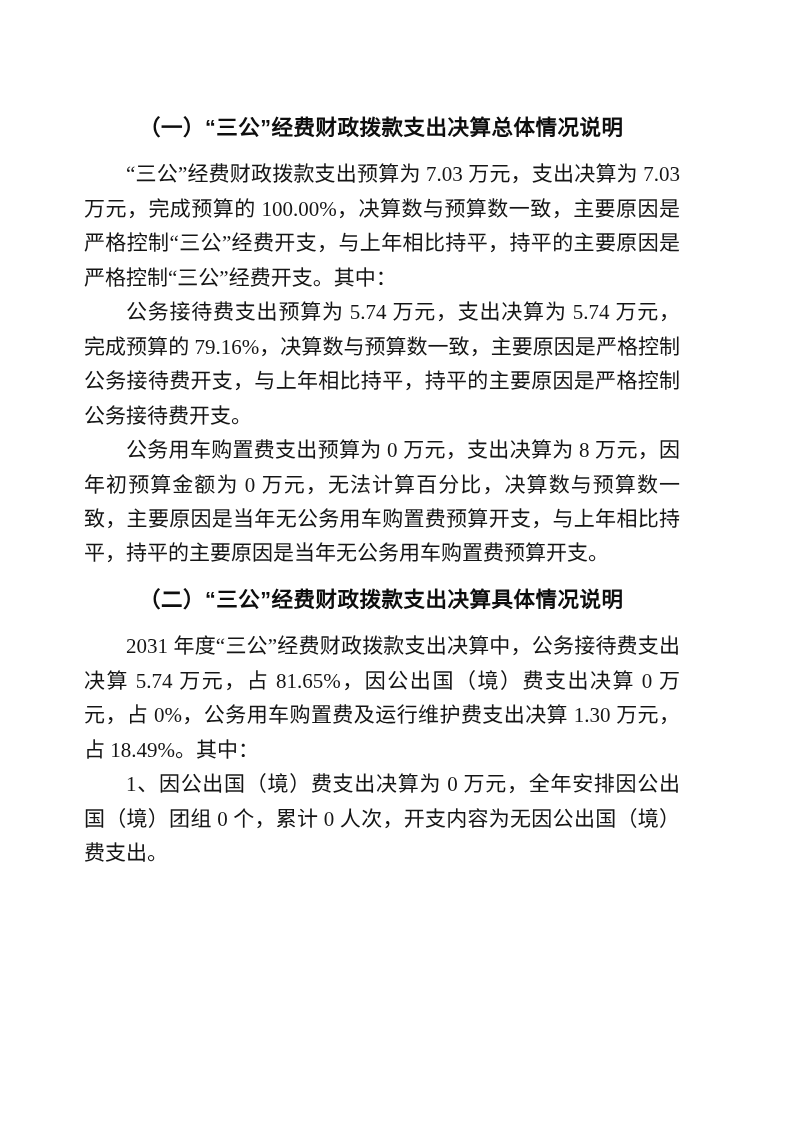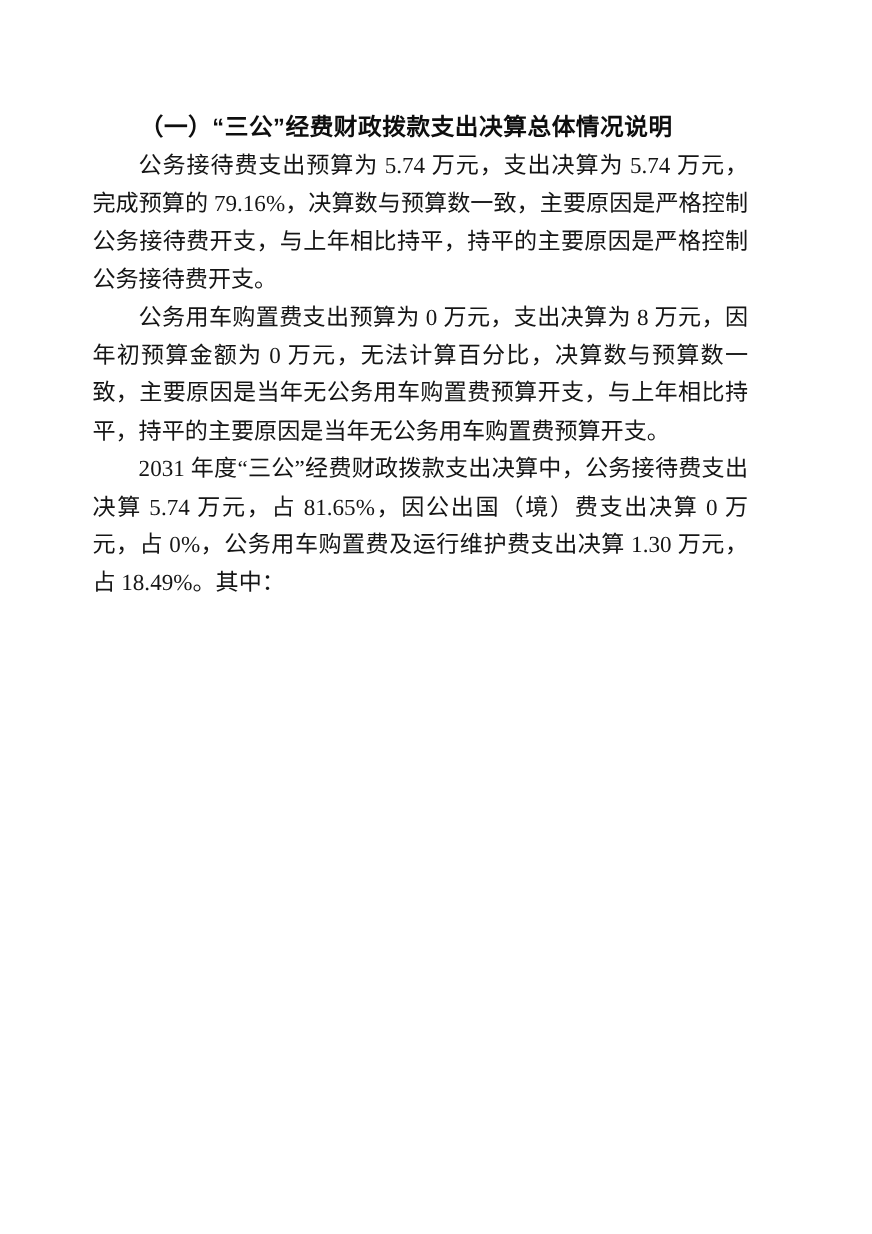--- a/index.html
+++ b/index.html
@@ -15,21 +15,21 @@
     overflow: hidden;
   }
   .content {
     position: absolute;
     top: 99px;
     left: 84px;
     width: 596px;
     color: #151515;
   }
   .doc-heading {
-    margin: 0;
+    margin: 12px;
     font-family: "Liberation Sans", "DejaVu Sans", sans-serif;
     font-weight: 700;
     font-size: 21.5px;
     line-height: 34.45px;
     text-indent: 2em;
     letter-spacing: 0.5px;
     color: #0e0e0e;
     white-space: nowrap;
   }
   .doc-para {
@@ -44,25 +44,28 @@
   }
 </style>
 </head>
 <body>
 
 <main class="page">
   <div class="content">
 
     <h2 class="doc-heading">（一）“三公”经费财政拨款支出决算总体情况说明</h2>
 
+    <p class="doc-para">“三公”经费财政拨款支出预算为 7.03 万元，支出决算为 7.03 万元，完成预算的 100.00%，决算数与预算数一致，主要原因是严格控制“三公”经费开支，与上年相比持平，持平的主要原因是严格控制“三公”经费开支。其中：</p>
 
 
     <p class="doc-para">公务接待费支出预算为 5.74 万元，支出决算为 5.74 万元，完成预算的 79.16%，决算数与预算数一致，主要原因是严格控制公务接待费开支，与上年相比持平，持平的主要原因是严格控制公务接待费开支。</p>
 
     <p class="doc-para">公务用车购置费支出预算为 0 万元，支出决算为 8 万元，因年初预算金额为 0 万元，无法计算百分比，决算数与预算数一致，主要原因是当年无公务用车购置费预算开支，与上年相比持平，持平的主要原因是当年无公务用车购置费预算开支。</p>
 
 
+    <h2 class="doc-heading">（二）“三公”经费财政拨款支出决算具体情况说明</h2>
 
     <p class="doc-para">2031 年度“三公”经费财政拨款支出决算中，公务接待费支出决算 5.74 万元，占 81.65%，因公出国（境）费支出决算 0 万元，占 0%，公务用车购置费及运行维护费支出决算 1.30 万元，占 18.49%。其中：</p>
 
+    <p class="doc-para">1、因公出国（境）费支出决算为 0 万元，全年安排因公出国（境）团组 0 个，累计 0 人次，开支内容为无因公出国（境）费支出。</p>
 
   </div>
 </main>
 
 </body></html>

